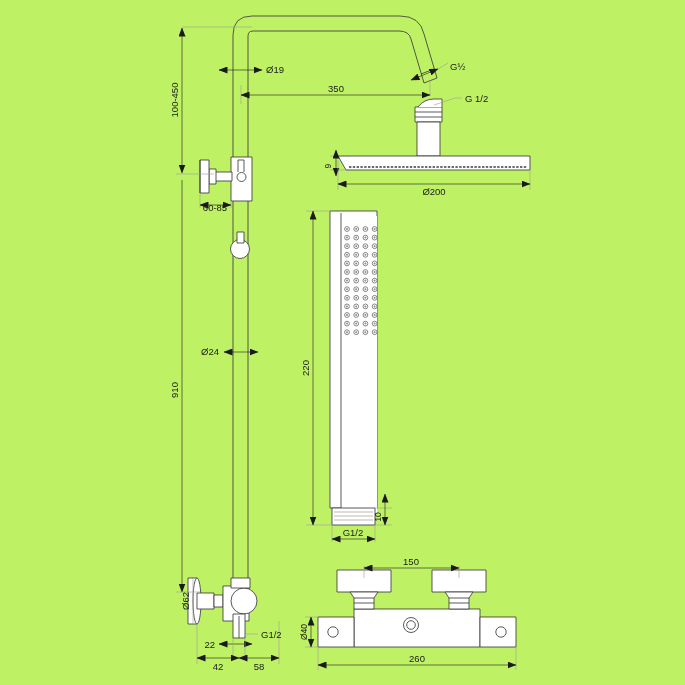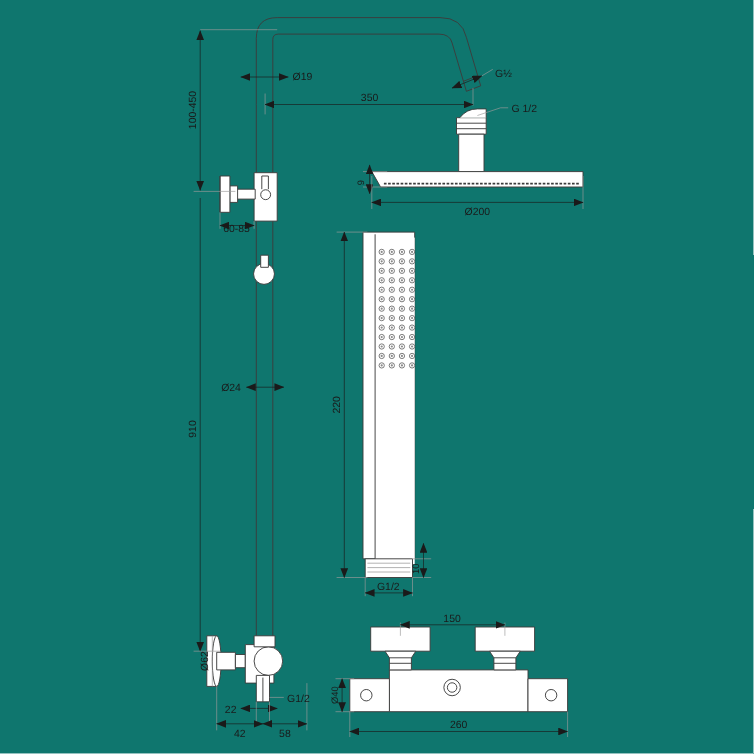--- a/index.html
+++ b/index.html
@@ -1,17 +1,17 @@
 <!DOCTYPE html>
 <html><head>
 <meta charset="utf-8">
 <style>
   html,body{margin:0;padding:0;background:#ffffff;}
   body{width:685px;height:685px;overflow:hidden;font-family:"Liberation Sans",sans-serif;}
-  #stage{position:relative;width:685px;height:685px;background:#0f766e;}
+  #stage{position:relative;width:685px;height:685px;background:#bef264;}
   svg{display:block;}
   .dimtext{font-family:"Liberation Sans",sans-serif;font-size:9.5px;fill:#1a1a1a;}
   .dimtext-sm{font-family:"Liberation Sans",sans-serif;font-size:8.5px;fill:#1a1a1a;}
 </style>
 </head>
 <body>
 
 <div id="stage">
 <svg width="685" height="685" viewBox="0 0 685 685">
 

